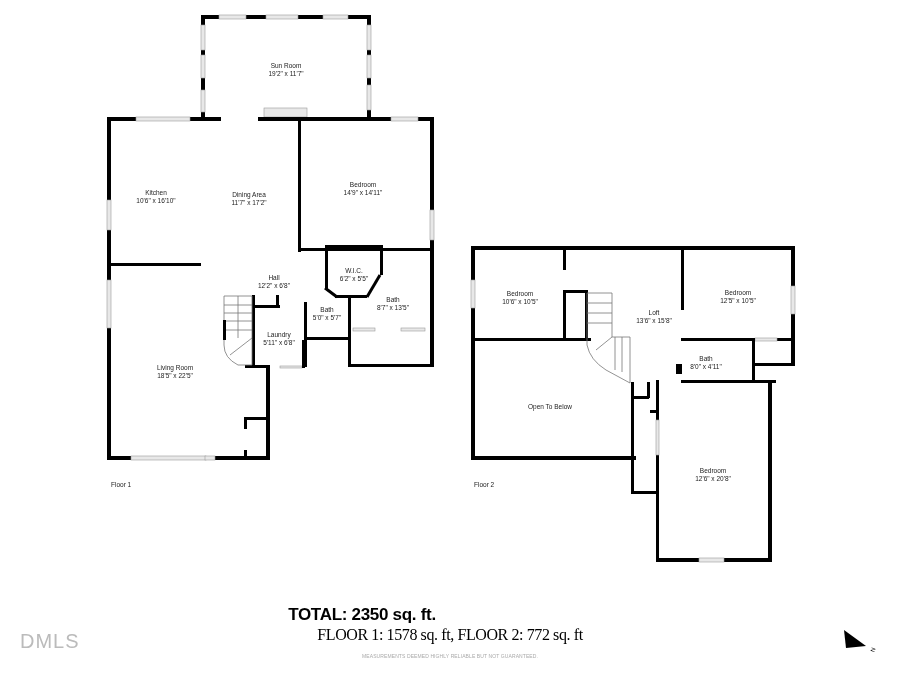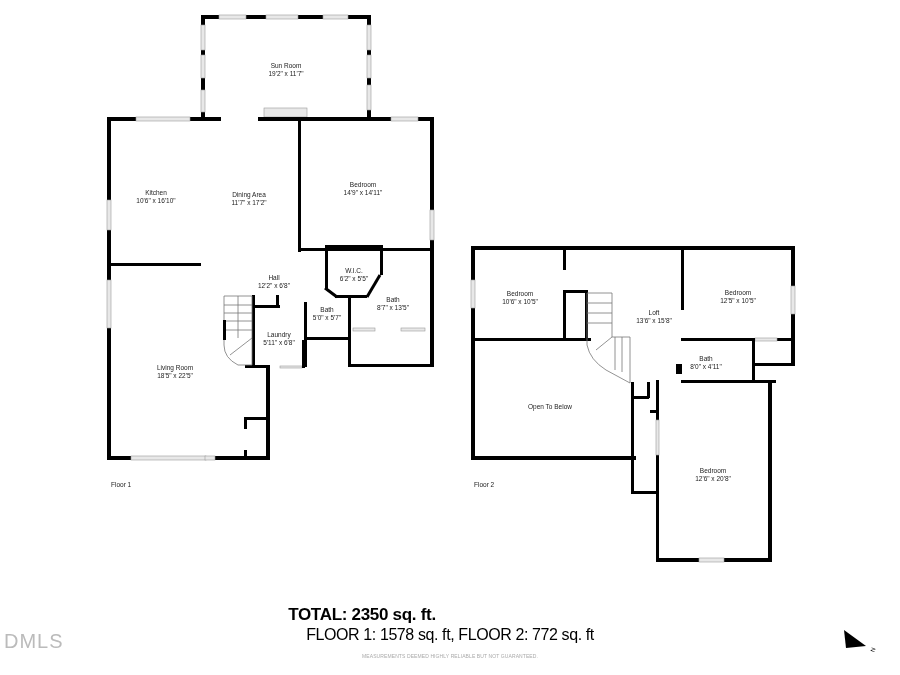--- a/index.html
+++ b/index.html
@@ -4,23 +4,23 @@
 <style>
   html,body{margin:0;padding:0;background:#fff;}
   body{width:900px;height:675px;position:relative;overflow:hidden;font-family:"Liberation Sans",sans-serif;color:#000;}
   svg{position:absolute;left:0;top:0;}
   .wall{fill:#000;}
   .win{fill:#e8e8e8;stroke:#9a9a9a;stroke-width:0.6;}
   .stair{fill:none;stroke:#777;stroke-width:0.8;}
   .lbl{position:absolute;font-size:6.5px;text-align:center;line-height:8px;transform:translateX(-50%);white-space:nowrap;color:#222;}
   .floorlbl{position:absolute;font-size:6.5px;color:#222;}
   .total{position:absolute;left:0;width:724px;text-align:center;top:605px;font-size:17px;font-weight:bold;letter-spacing:-0.3px;}
-  .floors{position:absolute;left:0;width:900px;text-align:center;top:626px;font-size:16px;letter-spacing:-0.4px;}
+  .floors{position:absolute;left:0;width:900px;text-align:center;top:626px;font-size:16px;letter-spacing:-0.4px;font-family:Liberation Serif, serif;}
   .disclaimer{position:absolute;left:0;width:900px;text-align:center;top:653px;font-size:5px;color:#aaa;letter-spacing:0.1px;}
-  .mls{position:absolute;left:4px;top:630px;font-size:20px;color:#bbb;font-weight:300;letter-spacing:1px;}
+  .mls{position:absolute;left:20px;top:630px;font-size:20px;color:#bbb;font-weight:300;letter-spacing:1px;}
   .compass{position:absolute;left:842px;top:626px;}
 </style>
 </head>
 <body>
 
 <svg width="900" height="675" viewBox="0 0 900 675">
 
   <g>
 
     <rect class="wall" x="201" y="15" width="170" height="4"></rect>

